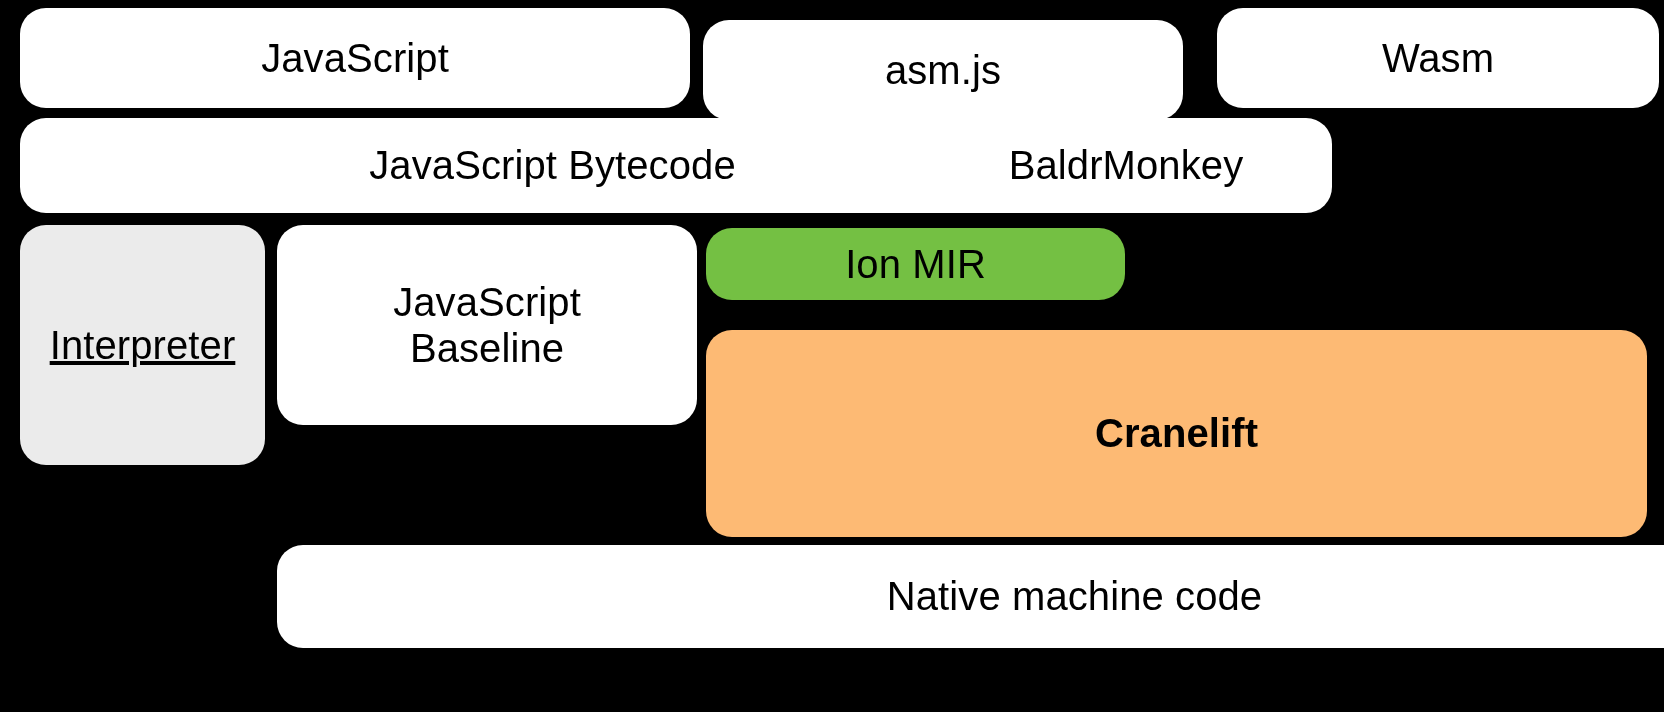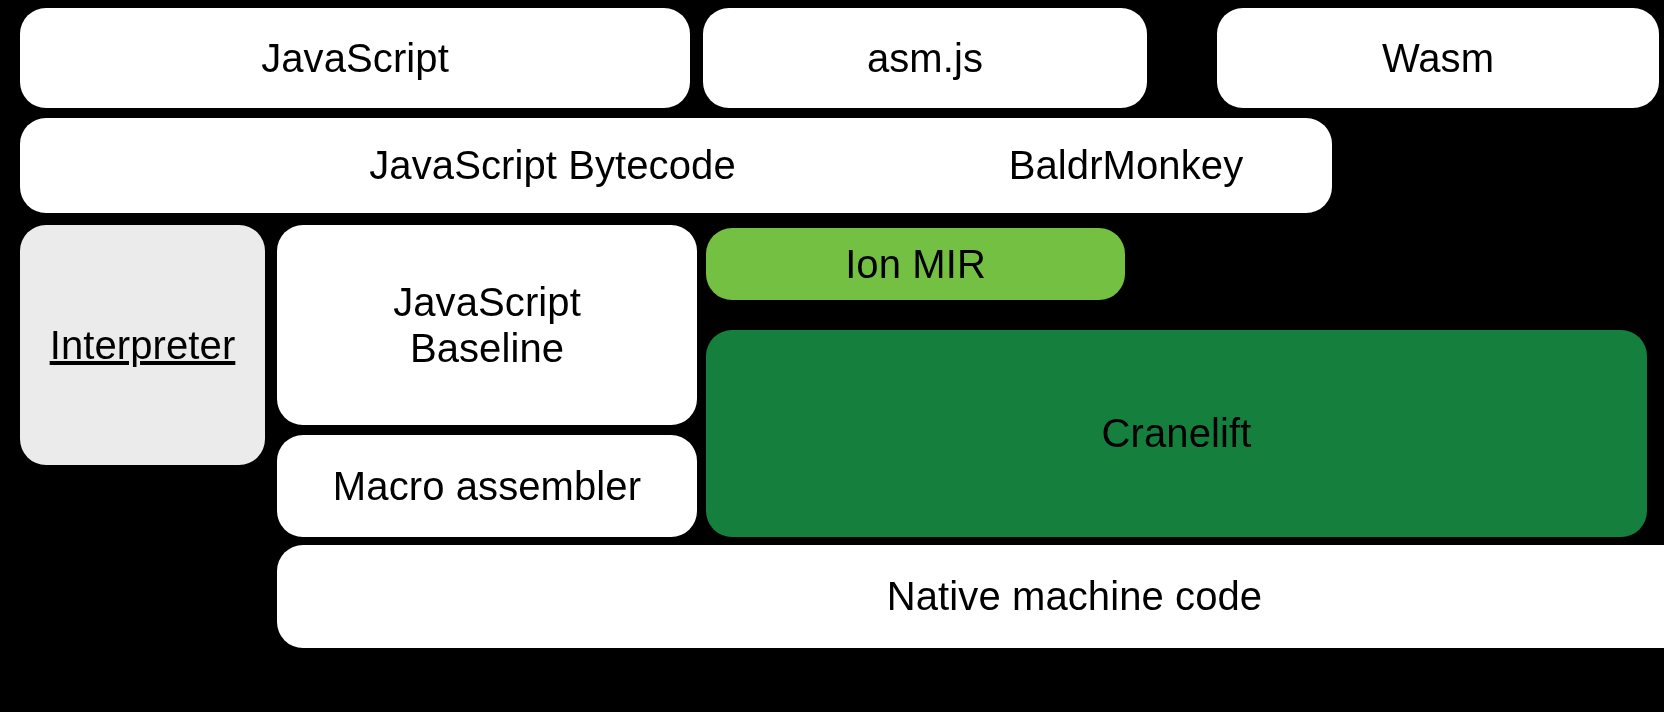--- a/index.html
+++ b/index.html
@@ -31,25 +31,25 @@
     font-family: "Liberation Sans", sans-serif;
     font-size: 40px;
     line-height: 1.16;
     letter-spacing: 0.1px;
     white-space: pre-line;
     padding: 8px 10px;
     user-select: none;
   }
   .node.gray   { background: #ebebeb; }
   .node.green  { background: #74c043; }
-  .node.pink   { background: #15803d; }
+  .node.pink   { background: #fdba74; font-weight: bold; }
 
   
   #n-javascript      { left: 20px;   top: 8px;   width: 670px; height: 100px; }
-  #n-asmjs           { left: 703px;  top: 8px;   width: 444px; height: 100px; }
+  #n-asmjs           { left: 703px;  top: 20px;   width: 480px; height: 100px; }
   #n-wasm            { left: 1205px; top: 8px;   width: 442px; height: 100px; margin-left: 12px; }
 
   
   #n-jsbytecode      { left: 20px;   top: 118px; width: 1065px; height: 95px; }
   #n-baldrmonkey     { left: 920px;  top: 118px; width: 412px; height: 95px; }
 
   
   #n-interpreter     { left: 20px;   top: 225px; width: 245px; height: 240px; text-decoration: underline; }
   #n-jsbaseline      { left: 277px;  top: 225px; width: 420px; height: 200px; }
   #n-ionmir          { left: 706px;  top: 228px; width: 419px; height: 72px;  }
@@ -76,17 +76,16 @@
 
   <div class="node gray" id="n-interpreter">Interpreter</div>
 
   <div class="node" id="n-jsbaseline">JavaScript
 Baseline</div>
 
   <div class="node green" id="n-ionmir">Ion MIR</div>
 
   <div class="node pink" id="n-cranelift">Cranelift</div>
 
-  <div class="node" id="n-macroassembler">Macro assembler</div>
 
   <div class="node" id="n-nativecode">Native machine code</div>
 
 </div>
 
 </body></html>

